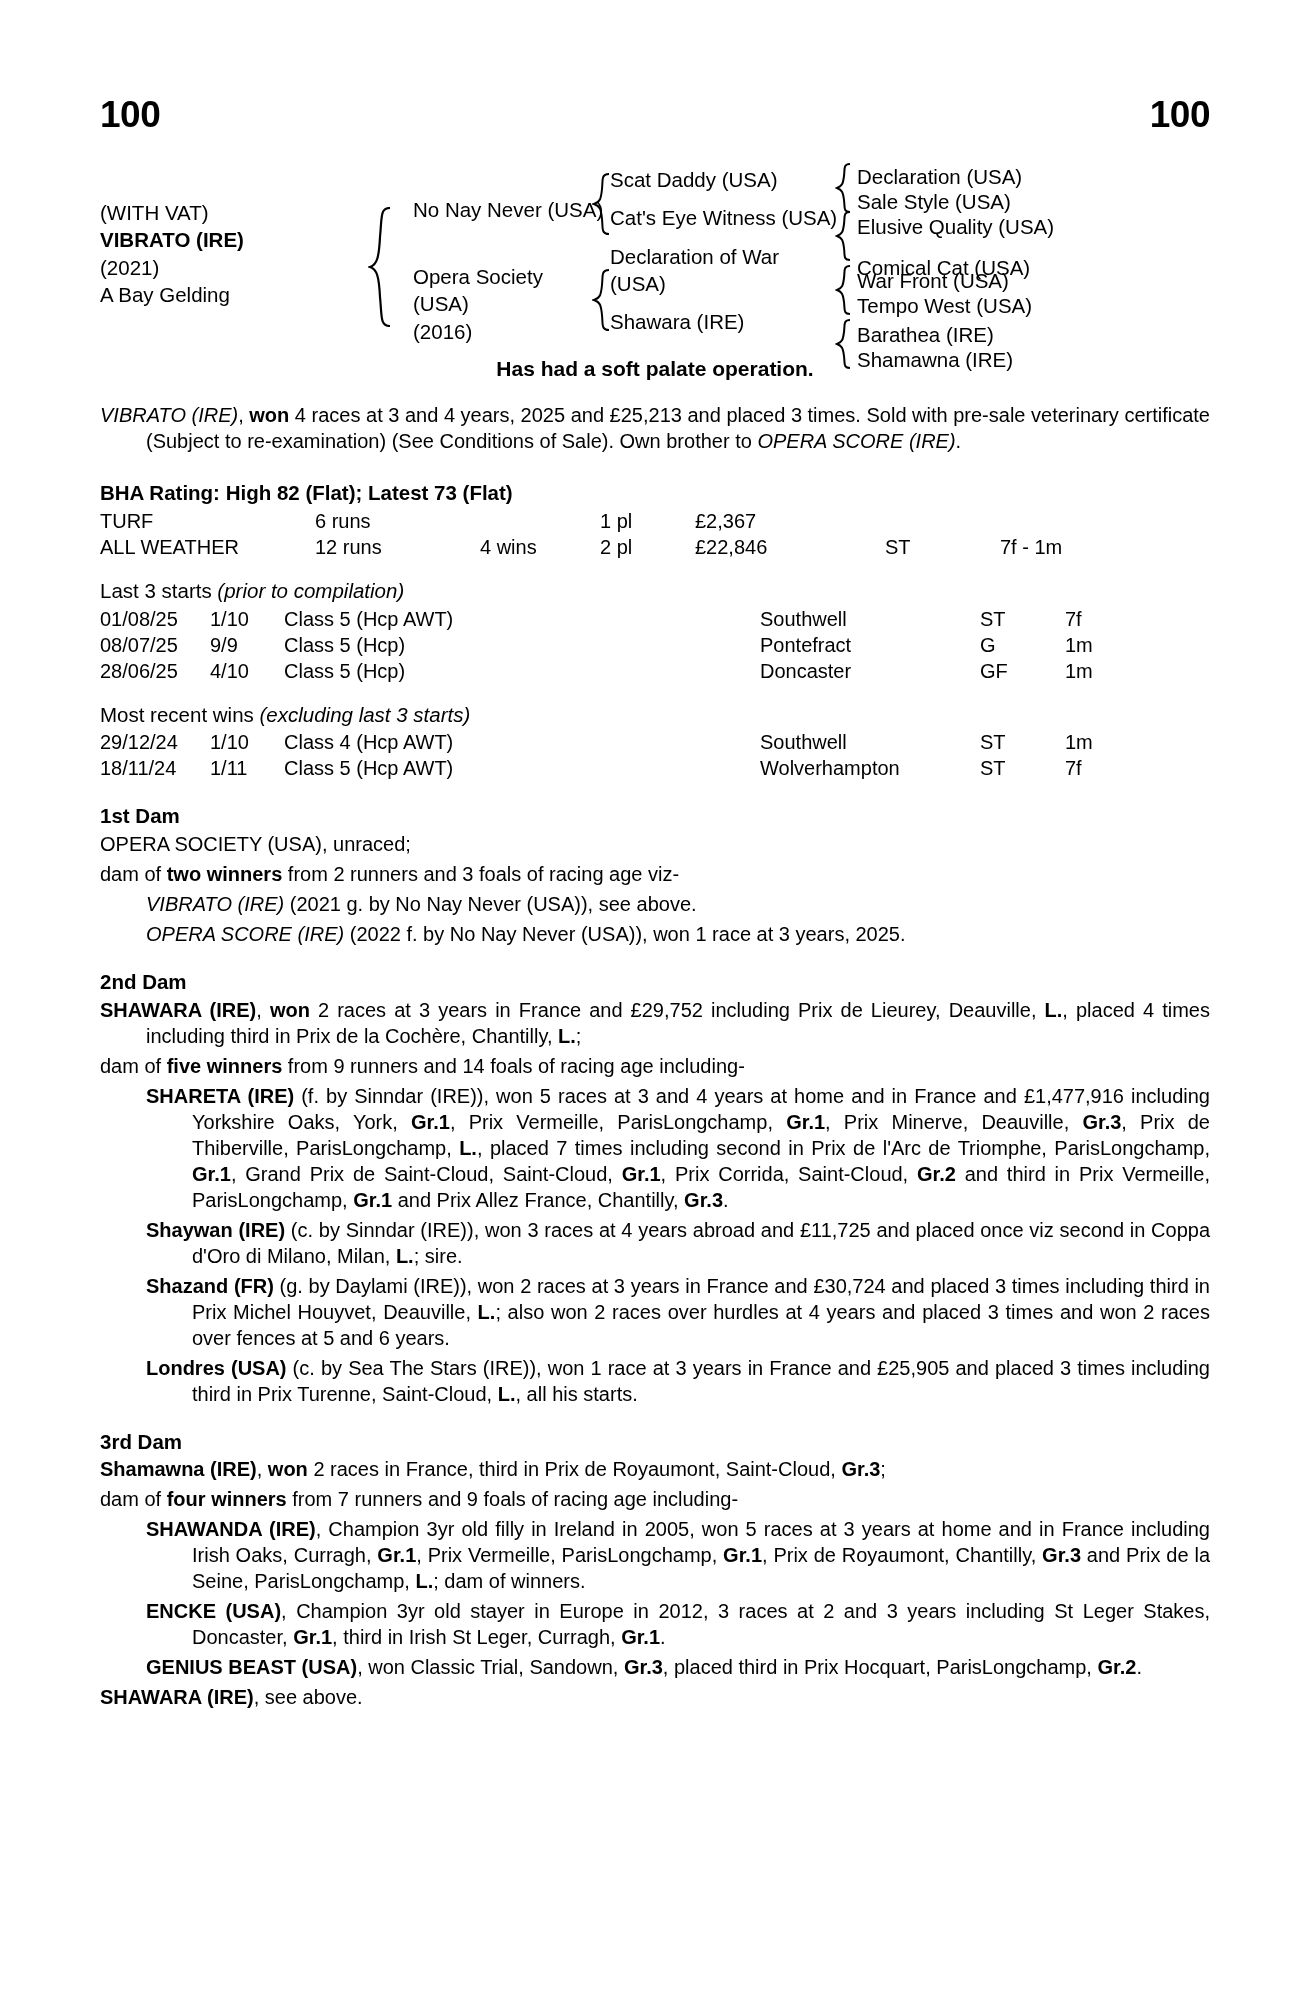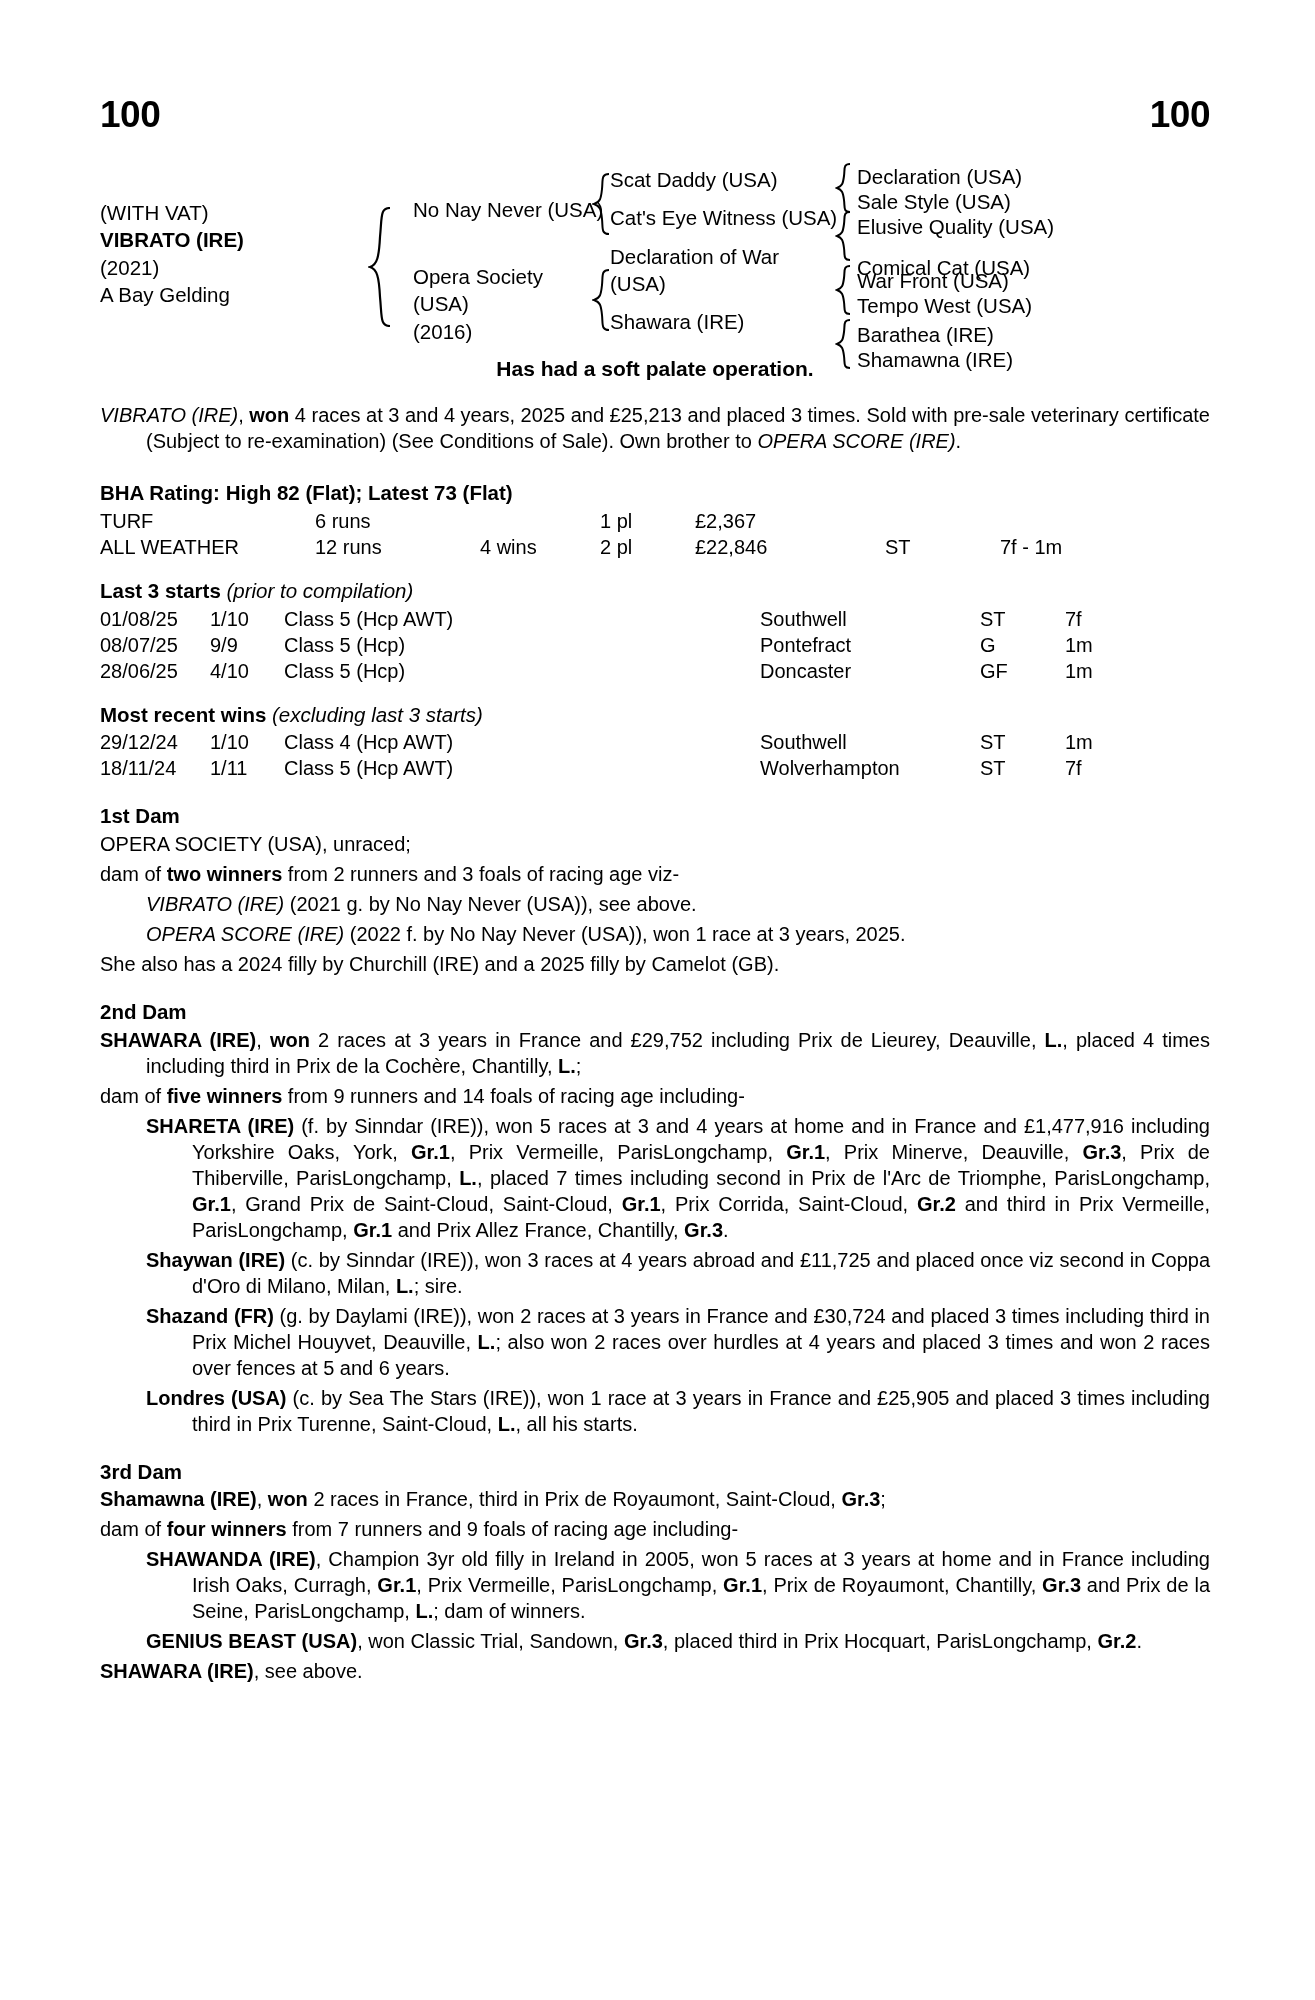--- a/index.html
+++ b/index.html
@@ -158,21 +158,21 @@
   .c-money { left: 595px; }
   .c-going { left: 785px; }
   .c-dist  { left: 900px; }
 
   
   .sub-title {
     font-size: 20.5px;
     margin-top: 18px;
     margin-bottom: 1px;
   }
-  .sub-title b { font-weight: bold; }
+  .sub-title b { font-weight: normal; }
   .start-row {
     position: relative;
     height: 26px;
     font-size: 20px;
   }
   .start-row span { position: absolute; white-space: nowrap; }
   .s-date  { left: 0; }
   .s-pos   { left: 110px; }
   .s-class { left: 184px; }
   .s-course{ left: 660px; }
@@ -357,21 +357,20 @@
   <div class="para">OPERA SOCIETY (USA), unraced;</div>
   <div class="para">
     <span>dam of </span><b><span>two winners</span></b><span> from 2 runners and 3 foals of racing age viz-</span>
   </div>
   <div class="para hang2">
     <i><span>VIBRATO (IRE)</span></i><span> (2021 g. by No Nay Never (USA)), see above.</span>
   </div>
   <div class="para hang2">
     <i><span>OPERA SCORE (IRE)</span></i><span> (2022 f. by No Nay Never (USA)), won 1 race at 3 years, 2025.</span>
   </div>
-  <div class="para">She also has a 2024 filly by Churchill (IRE) and a 2025 filly by Camelot (GB).</div>
 
   <div class="dam-head">2nd Dam</div>
   <div class="para hang">
     <b><span>SHAWARA (IRE)</span></b><span>, </span><b><span>won</span></b><span> 2 races at 3 years in France and £29,752 including Prix de Lieurey, Deauville, </span><b><span>L.</span></b><span>, placed 4 times including third in Prix de la Cochère, Chantilly, </span><b><span>L.</span></b><span>;</span>
   </div>
   <div class="para">
     <span>dam of </span><b><span>five winners</span></b><span> from 9 runners and 14 foals of racing age including-</span>
   </div>
   <div class="para hang2">
     <b><span>SHARETA (IRE)</span></b><span class="progeny-text"> (f. by Sinndar (IRE)), won 5 races at 3 and 4 years at home and in France and £1,477,916 including Yorkshire Oaks, York, <b>Gr.1</b>, Prix Vermeille, ParisLongchamp, <b>Gr.1</b>, Prix Minerve, Deauville, <b>Gr.3</b>, Prix de Thiberville, ParisLongchamp, <b>L.</b>, placed 7 times including second in Prix de l'Arc de Triomphe, ParisLongchamp, <b>Gr.1</b>, Grand Prix de Saint-Cloud, Saint-Cloud, <b>Gr.1</b>, Prix Corrida, Saint-Cloud, <b>Gr.2</b> and third in Prix Vermeille, ParisLongchamp, <b>Gr.1</b> and Prix Allez France, Chantilly, <b>Gr.3</b>.</span>
@@ -390,19 +389,22 @@
   <div class="para hang">
     <b><span>Shamawna (IRE)</span></b><span>, </span><b><span>won</span></b><span class="progeny-text"> 2 races in France, third in Prix de Royaumont, Saint-Cloud, <b>Gr.3</b>;</span>
   </div>
   <div class="para">
     <span>dam of </span><b><span>four winners</span></b><span> from 7 runners and 9 foals of racing age including-</span>
   </div>
   <div class="para hang2">
     <b><span>SHAWANDA (IRE)</span></b><span class="progeny-text">, Champion 3yr old filly in Ireland in 2005, won 5 races at 3 years at home and in France including Irish Oaks, Curragh, <b>Gr.1</b>, Prix Vermeille, ParisLongchamp, <b>Gr.1</b>, Prix de Royaumont, Chantilly, <b>Gr.3</b> and Prix de la Seine, ParisLongchamp, <b>L.</b>; dam of winners.</span>
   </div>
   <div class="para hang2">
+    <b><span>ENCKE (USA)</span></b><span class="progeny-text">, Champion 3yr old stayer in Europe in 2012, 3 races at 2 and 3 years including St Leger Stakes, Doncaster, <b>Gr.1</b>, third in Irish St Leger, Curragh, <b>Gr.1</b>.</span>
+  </div>
+  <div class="para hang2">
     <b><span>GENIUS BEAST (USA)</span></b><span class="progeny-text">, won Classic Trial, Sandown, <b>Gr.3</b>, placed third in Prix Hocquart, ParisLongchamp, <b>Gr.2</b>.</span>
   </div>
   <div class="para hang">
     <b><span>SHAWARA (IRE)</span></b><span class="progeny-text">, see above.</span>
   </div>
 
 </div>
 
 </body></html>

